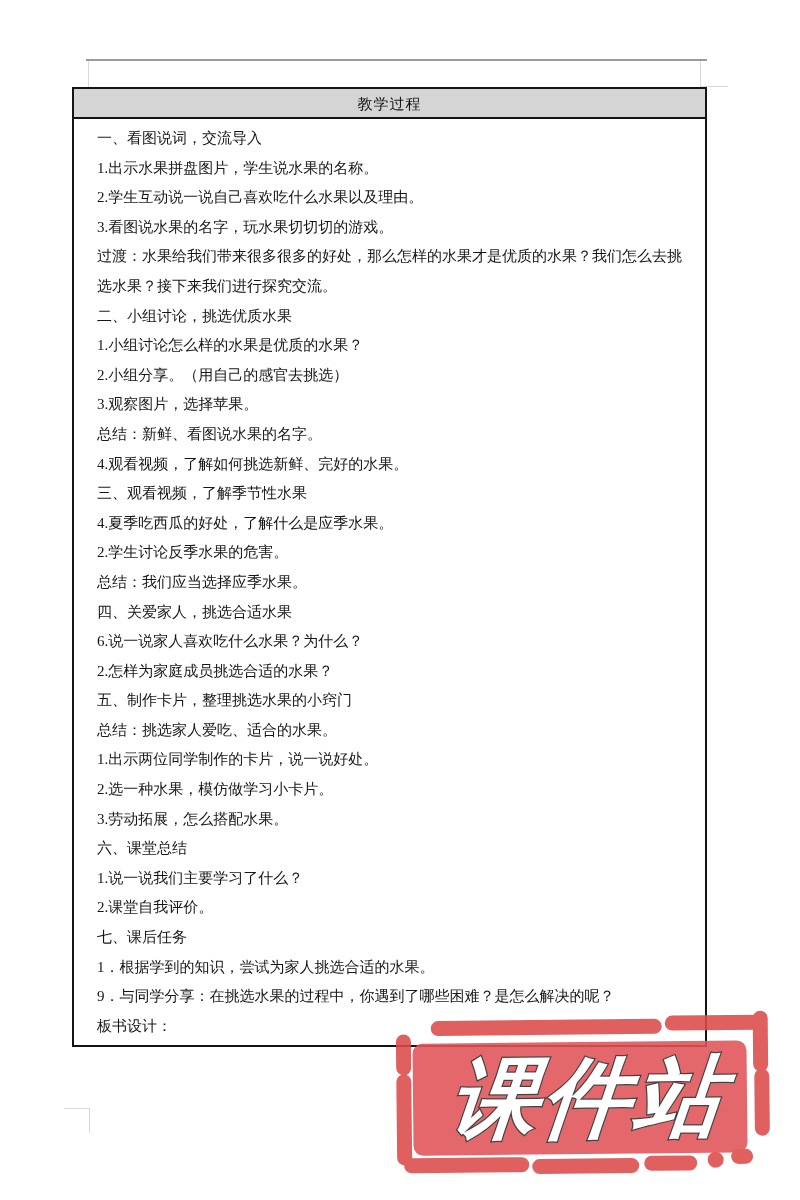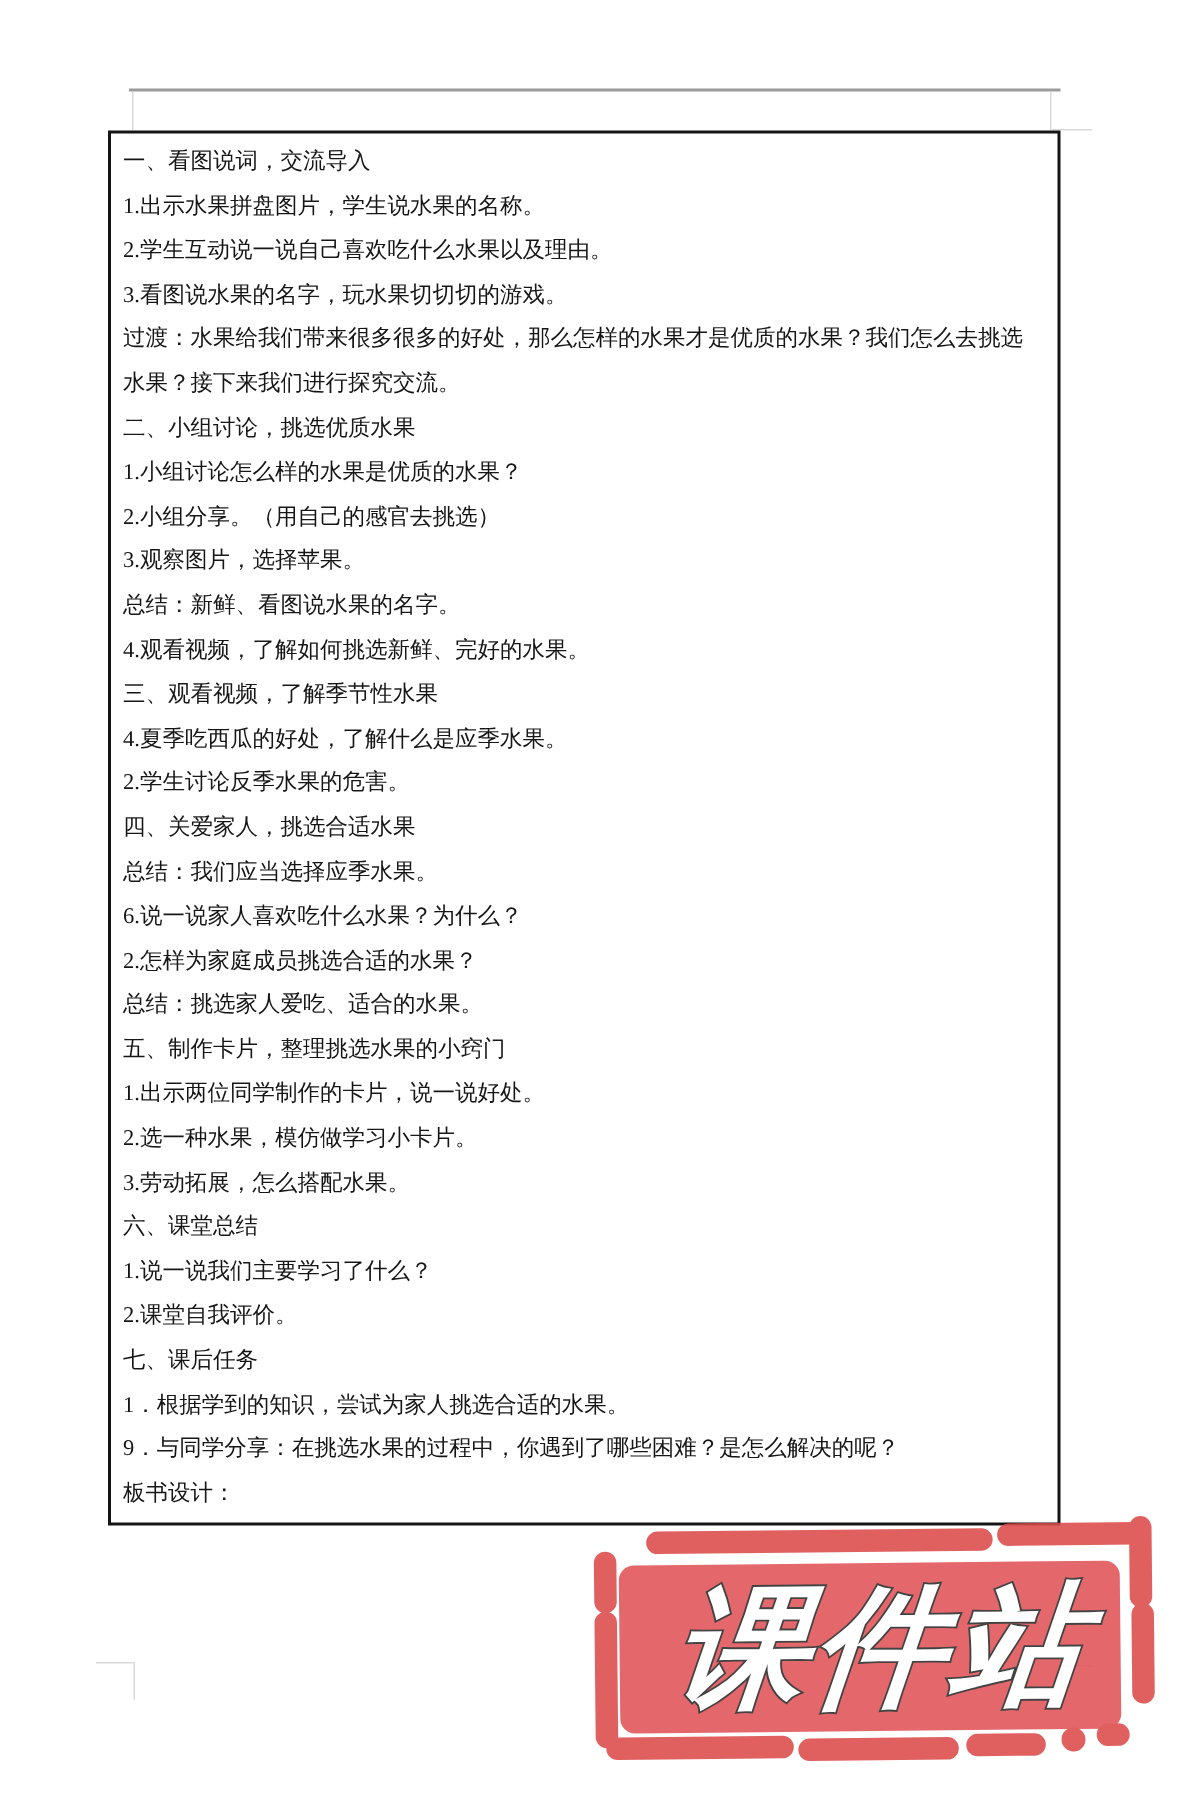--- a/index.html
+++ b/index.html
@@ -44,21 +44,21 @@
   }
   .doc-table .head{
     background:var(--header-bg);
     border-bottom:2px solid var(--table-border);
     height:30px;line-height:30px;
     text-align:center;
     font-size:15px;
     letter-spacing:1px;
   }
   .doc-table .body{
-    padding:5px 10px 4px 8px;
+    padding:5px 10px 4px 23px;
   }
   .doc-table .body p{
     font-size:15px;
     line-height:29.6px;
     white-space:normal;
     word-break:break-all;
   }
 
   
   .stamp{
@@ -84,20 +84,21 @@
 <div class="mark strong top-rule"></div>
 <div class="mark tl-vert"></div>
 <div class="mark tr-vert"></div>
 <div class="mark tr-horiz"></div>
 <div class="mark bl-horiz"></div>
 <div class="mark bl-vert"></div>
 <div class="mark br-horiz"></div>
 <div class="mark br-vert"></div>
 
 <div class="doc-table">
+  <div class="head">教学过程</div>
   <div class="body">
 
       <p>一、看图说词，交流导入</p>
 
       <p>1.出示水果拼盘图片，学生说水果的名称。</p>
 
       <p>2.学生互动说一说自己喜欢吃什么水果以及理由。</p>
 
       <p>3.看图说水果的名字，玩水果切切切的游戏。</p>
 
@@ -114,31 +115,31 @@
       <p>总结：新鲜、看图说水果的名字。</p>
 
       <p>4.观看视频，了解如何挑选新鲜、完好的水果。</p>
 
       <p>三、观看视频，了解季节性水果</p>
 
       <p>4.夏季吃西瓜的好处，了解什么是应季水果。</p>
 
       <p>2.学生讨论反季水果的危害。</p>
 
+      <p>总结：我们应当选择应季水果。</p>
+
       <p>四、关爱家人，挑选合适水果</p>
-
-      <p>总结：我们应当选择应季水果。</p>
 
       <p>6.说一说家人喜欢吃什么水果？为什么？</p>
 
       <p>2.怎样为家庭成员挑选合适的水果？</p>
 
+      <p>五、制作卡片，整理挑选水果的小窍门</p>
+
       <p>总结：挑选家人爱吃、适合的水果。</p>
-
-      <p>五、制作卡片，整理挑选水果的小窍门</p>
 
       <p>1.出示两位同学制作的卡片，说一说好处。</p>
 
       <p>2.选一种水果，模仿做学习小卡片。</p>
 
       <p>3.劳动拓展，怎么搭配水果。</p>
 
       <p>六、课堂总结</p>
 
       <p>1.说一说我们主要学习了什么？</p>

